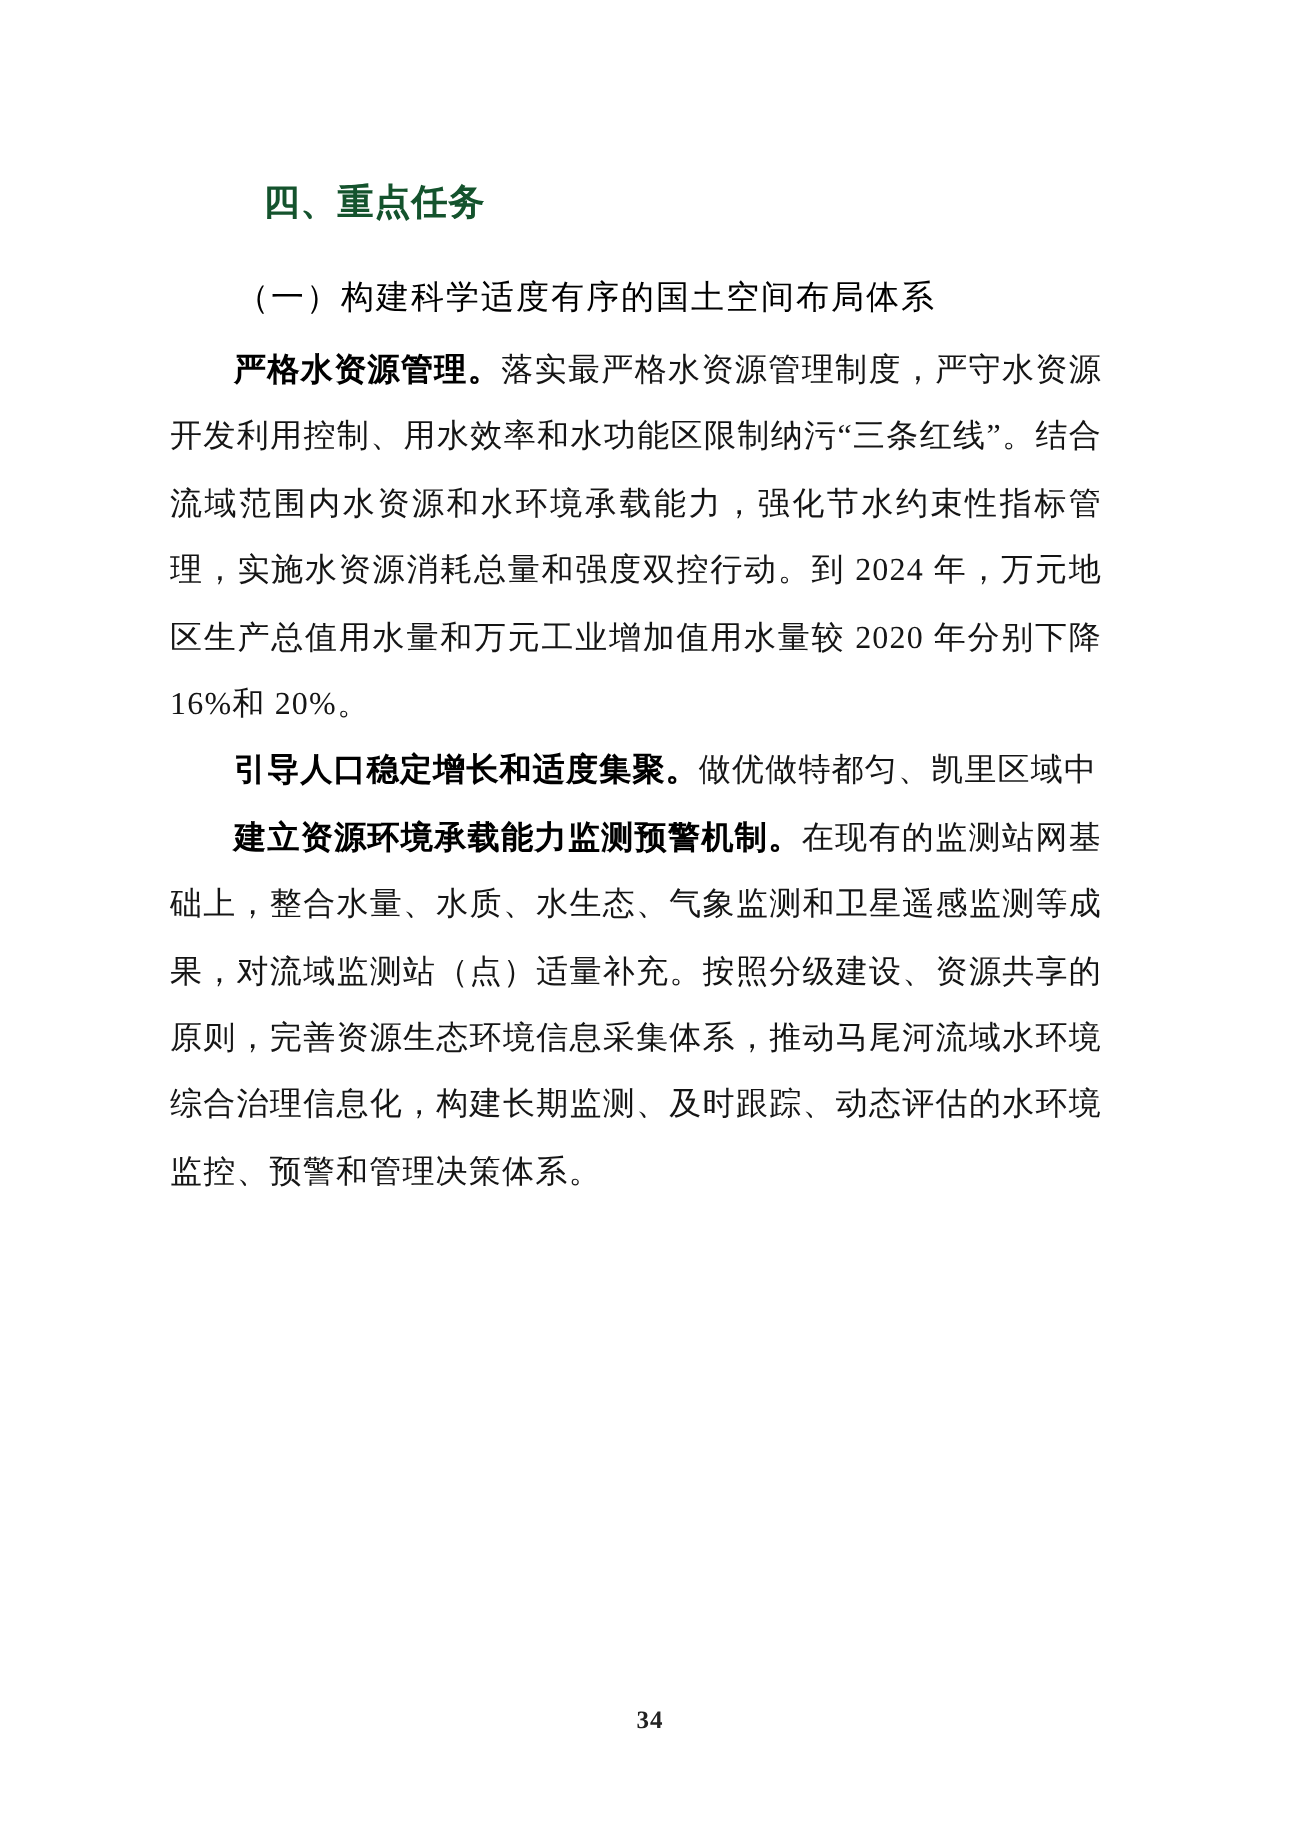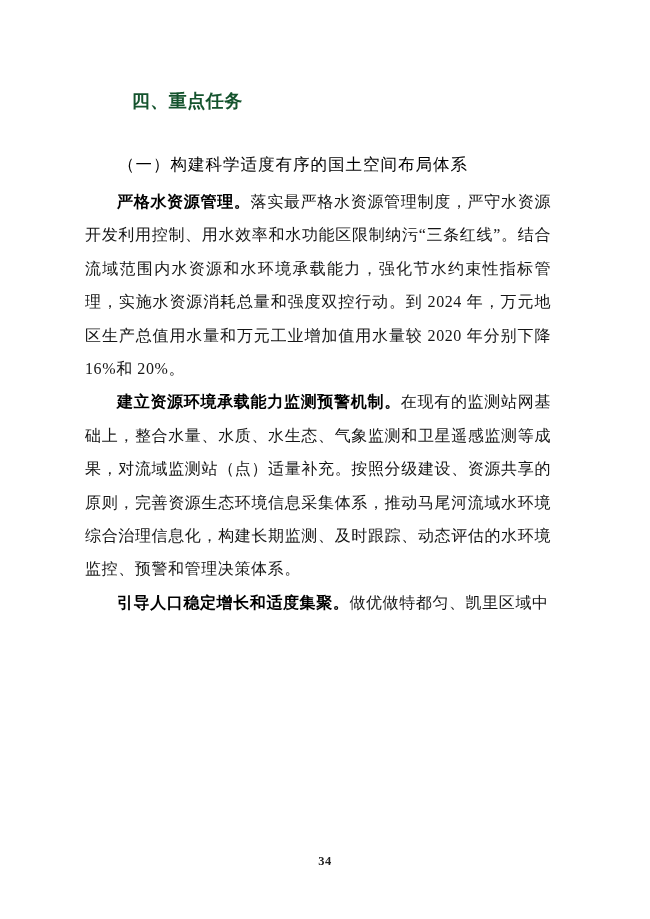--- a/index.html
+++ b/index.html
@@ -31,21 +31,21 @@
     padding: 0;
     font-family: "Liberation Sans", "DejaVu Sans", sans-serif;
     font-size: 18px;
     font-weight: bold;
     color: #14532d;
     line-height: 26px;
     text-indent: 2.6em;
     letter-spacing: 0.5px;
   }
   .doc-subheading {
-    margin: 38px 0 0 0;
+    margin: 22px 0 0 0;
     padding: 0;
     font-size: 16.5px;
     font-weight: 500;
     color: #000000;
     line-height: 26px;
     text-indent: 2em;
     letter-spacing: 1px;
   }
   .doc-paragraph {
     margin: 0;
@@ -85,22 +85,22 @@
 <div class="page">
   <div class="content">
 
     <h1 class="doc-heading">四、重点任务</h1>
 
     <h2 class="doc-subheading">（一）构建科学适度有序的国土空间布局体系</h2>
 
     <p class="doc-paragraph"><span class="lead">严格水资源管理。</span><span>落实最严格水资源管理制度，严守水资源开发利用控制、用水效率和水功能区限制纳污“三条红线”。结合流域范围内水资源和水环境承载能力，强化节水约束性指标管理，实施水资源消耗总量和强度双控行动。到 2024 年，万元地区生产总值用水量和万元工业增加值用水量较 2020 年分别下降 16%和 20%。</span></p>
 
 
+    <p class="doc-paragraph"><span class="lead">引导人口稳定增长和适度集聚。</span><span>做优做特都匀、凯里区域中</span></p>
+
     <p class="doc-paragraph"><span class="lead">建立资源环境承载能力监测预警机制。</span><span>在现有的监测站网基础上，整合水量、水质、水生态、气象监测和卫星遥感监测等成果，对流域监测站（点）适量补充。按照分级建设、资源共享的原则，完善资源生态环境信息采集体系，推动马尾河流域水环境综合治理信息化，构建长期监测、及时跟踪、动态评估的水环境监控、预警和管理决策体系。</span></p>
-
-    <p class="doc-paragraph"><span class="lead">引导人口稳定增长和适度集聚。</span><span>做优做特都匀、凯里区域中</span></p>
 
   </div>
 
   <div class="page-footer">
     <span class="page-number">34</span>
   </div>
 </div>
 
 </body></html>

